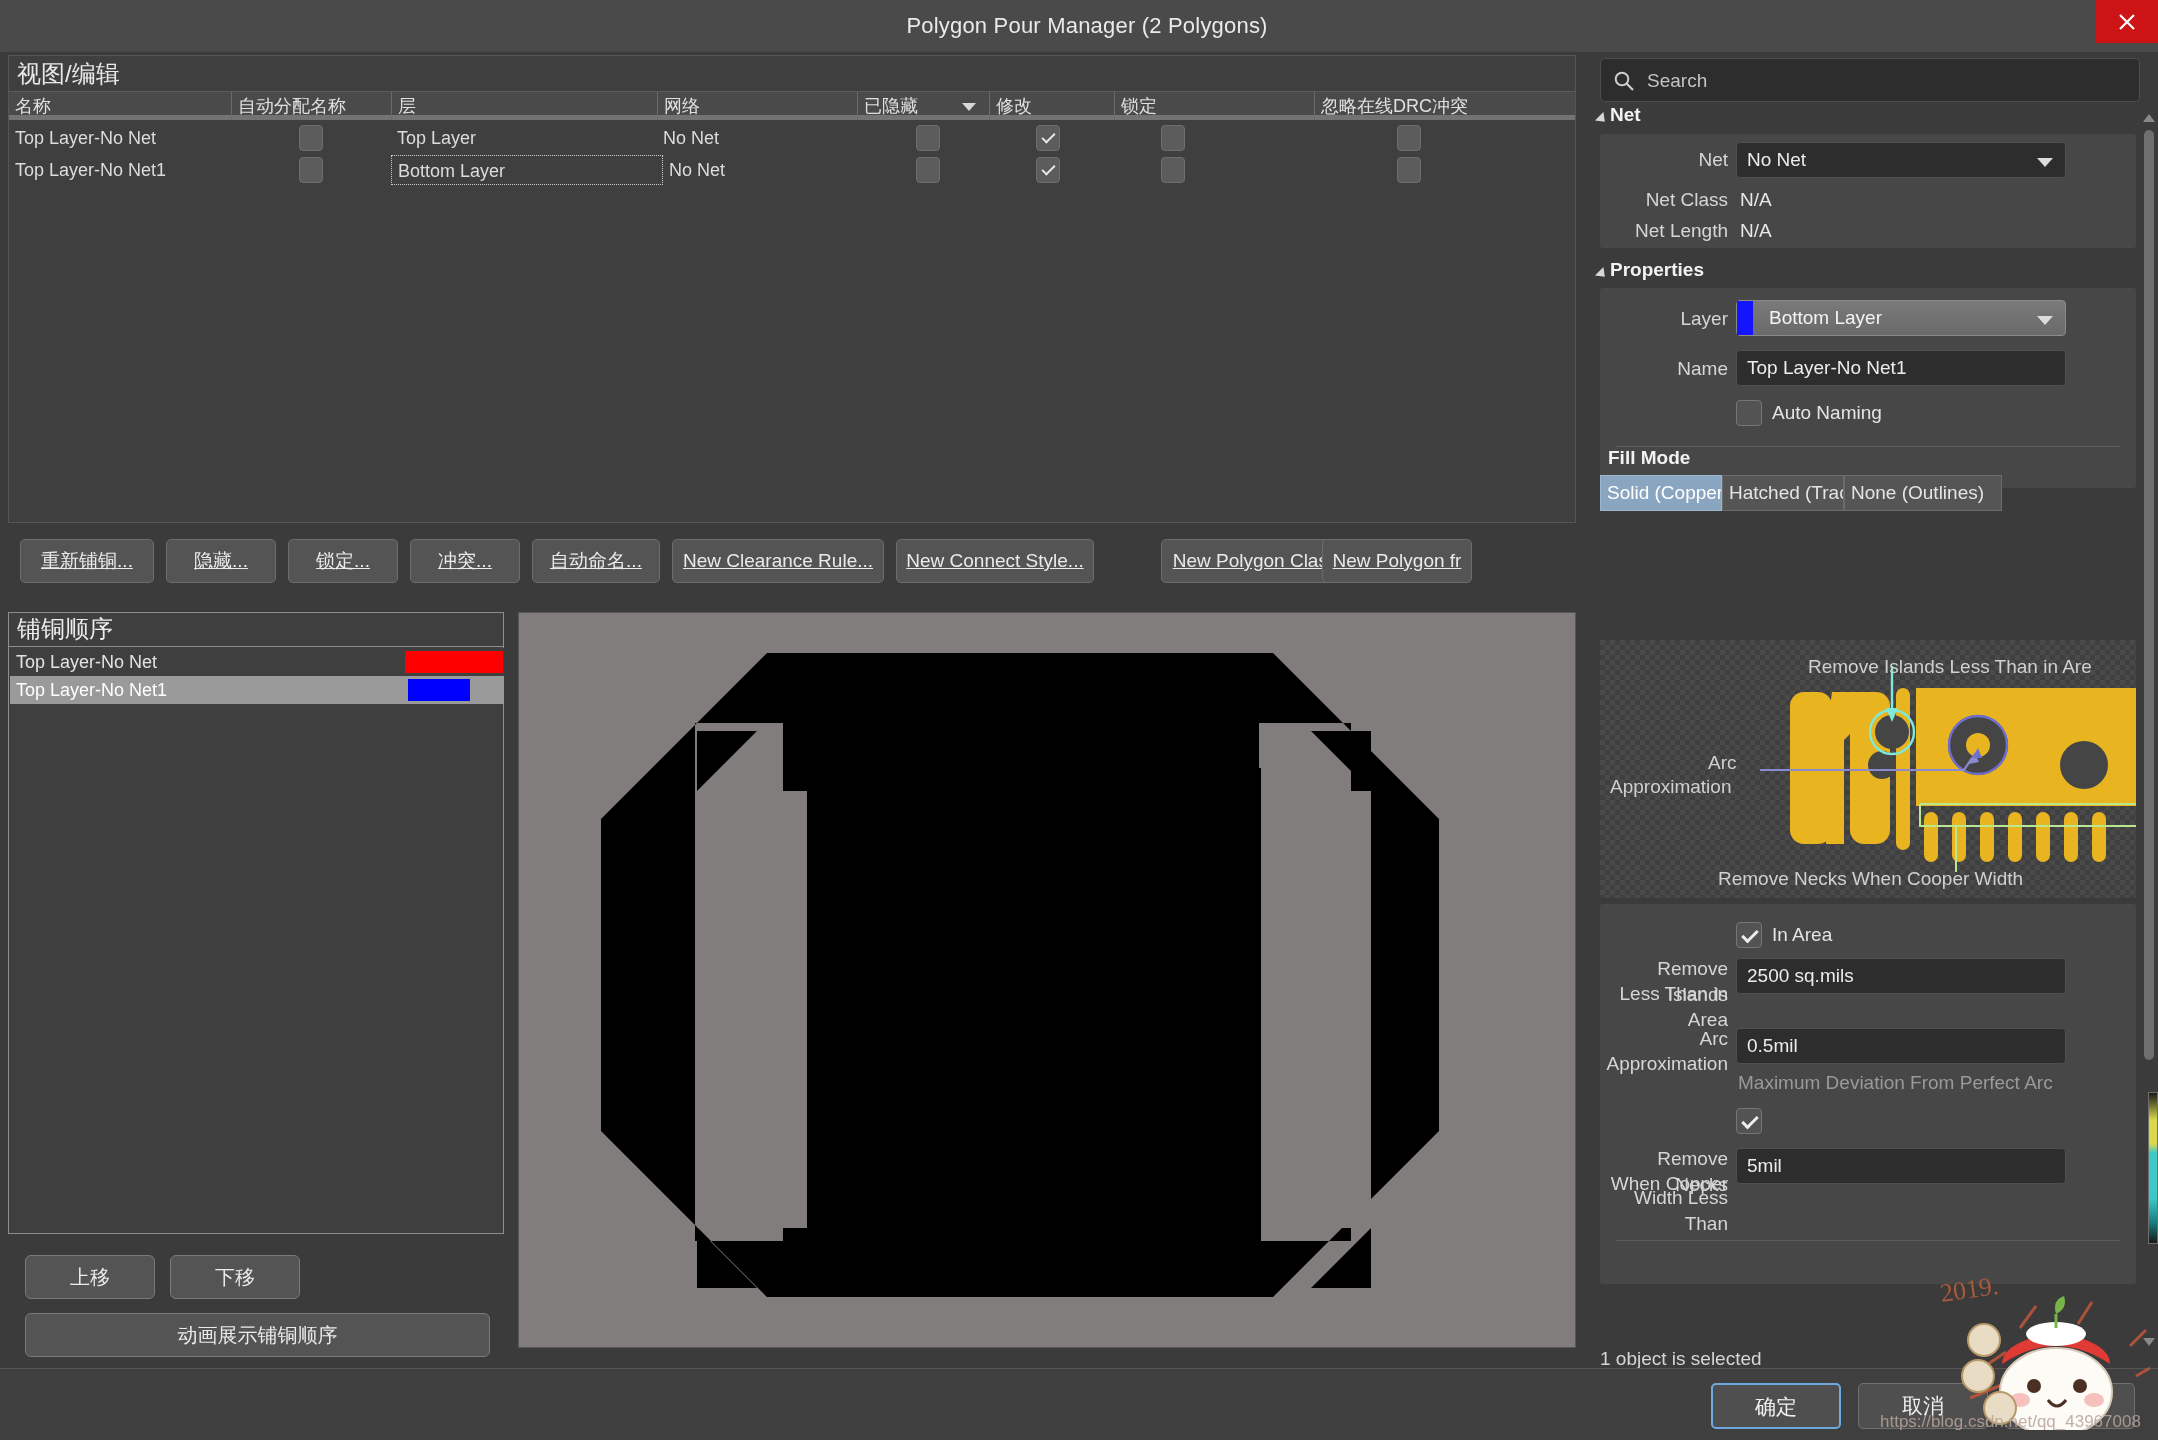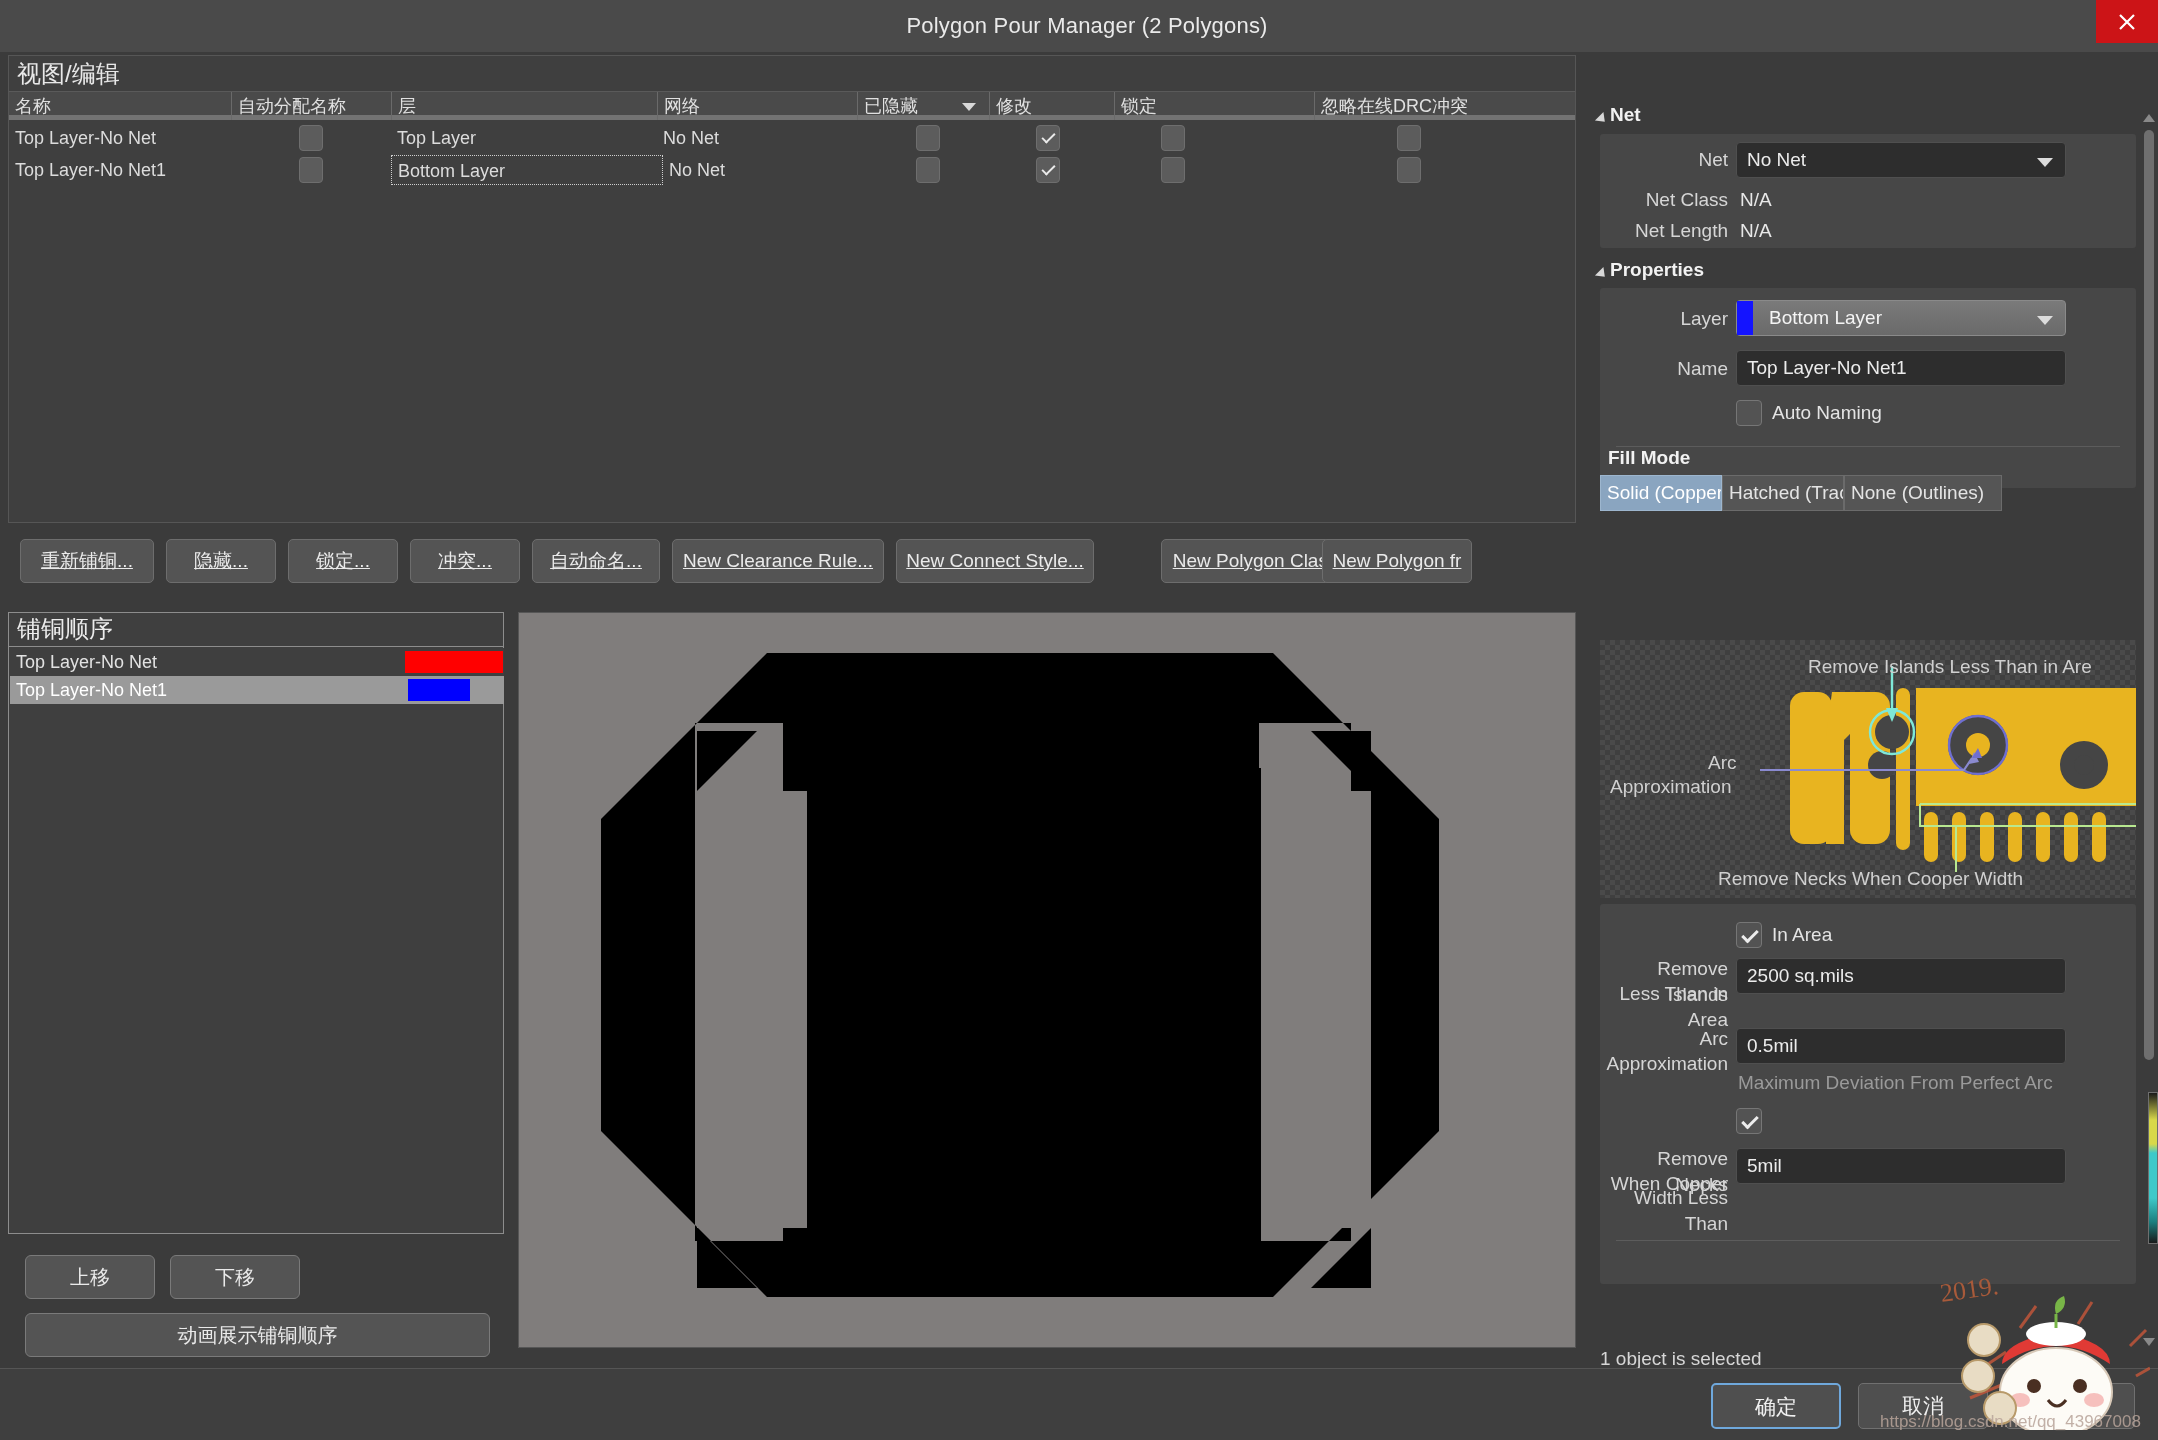--- a/index.html
+++ b/index.html
@@ -374,20 +374,27 @@
     <path fill="#807d7c" d="M 178,178 L 288,178 L 288,615 L 178,615 Z"></path>
     <path fill="#807d7c" d="M 742,178 L 852,178 L 852,615 L 742,615 Z"></path>
     <path fill="#000000" d="M 288,155 L 742,155 L 742,638 L 288,638 Z"></path>
     <path fill="#000000" d="M 178,178 L 238,118 L 178,118 Z M 178,615 L 238,675 L 178,675 Z
              M 852,178 L 792,118 L 852,118 Z M 852,615 L 792,675 L 852,675 Z"></path>
   </svg>
 </div>
 
 <div class="right-pane">
 
+  <div class="search-box">
+    <svg class="s-icon" width="22" height="22" viewBox="0 0 22 22">
+      <circle cx="9" cy="9" r="6.3" stroke="#cfcfcf" stroke-width="2" fill="none"></circle>
+      <path d="M13.8 13.8 L20 20" stroke="#cfcfcf" stroke-width="2.2" fill="none"></path>
+    </svg>
+    <div class="s-ph">Search</div>
+  </div>
 
   <div class="sec-arrow" style="top:61px;"></div>
   <div class="sec-title" style="top:50px;">Net</div>
 
   <div class="card" style="top:82px; height:114px;">
     <div class="fld-label" style="left:40px; top:13px; width:88px;">Net</div>
     <div class="combo" style="left:136px; top:8px; width:330px;">
       <span>No Net</span>
       <span class="carat"></span>
     </div>

